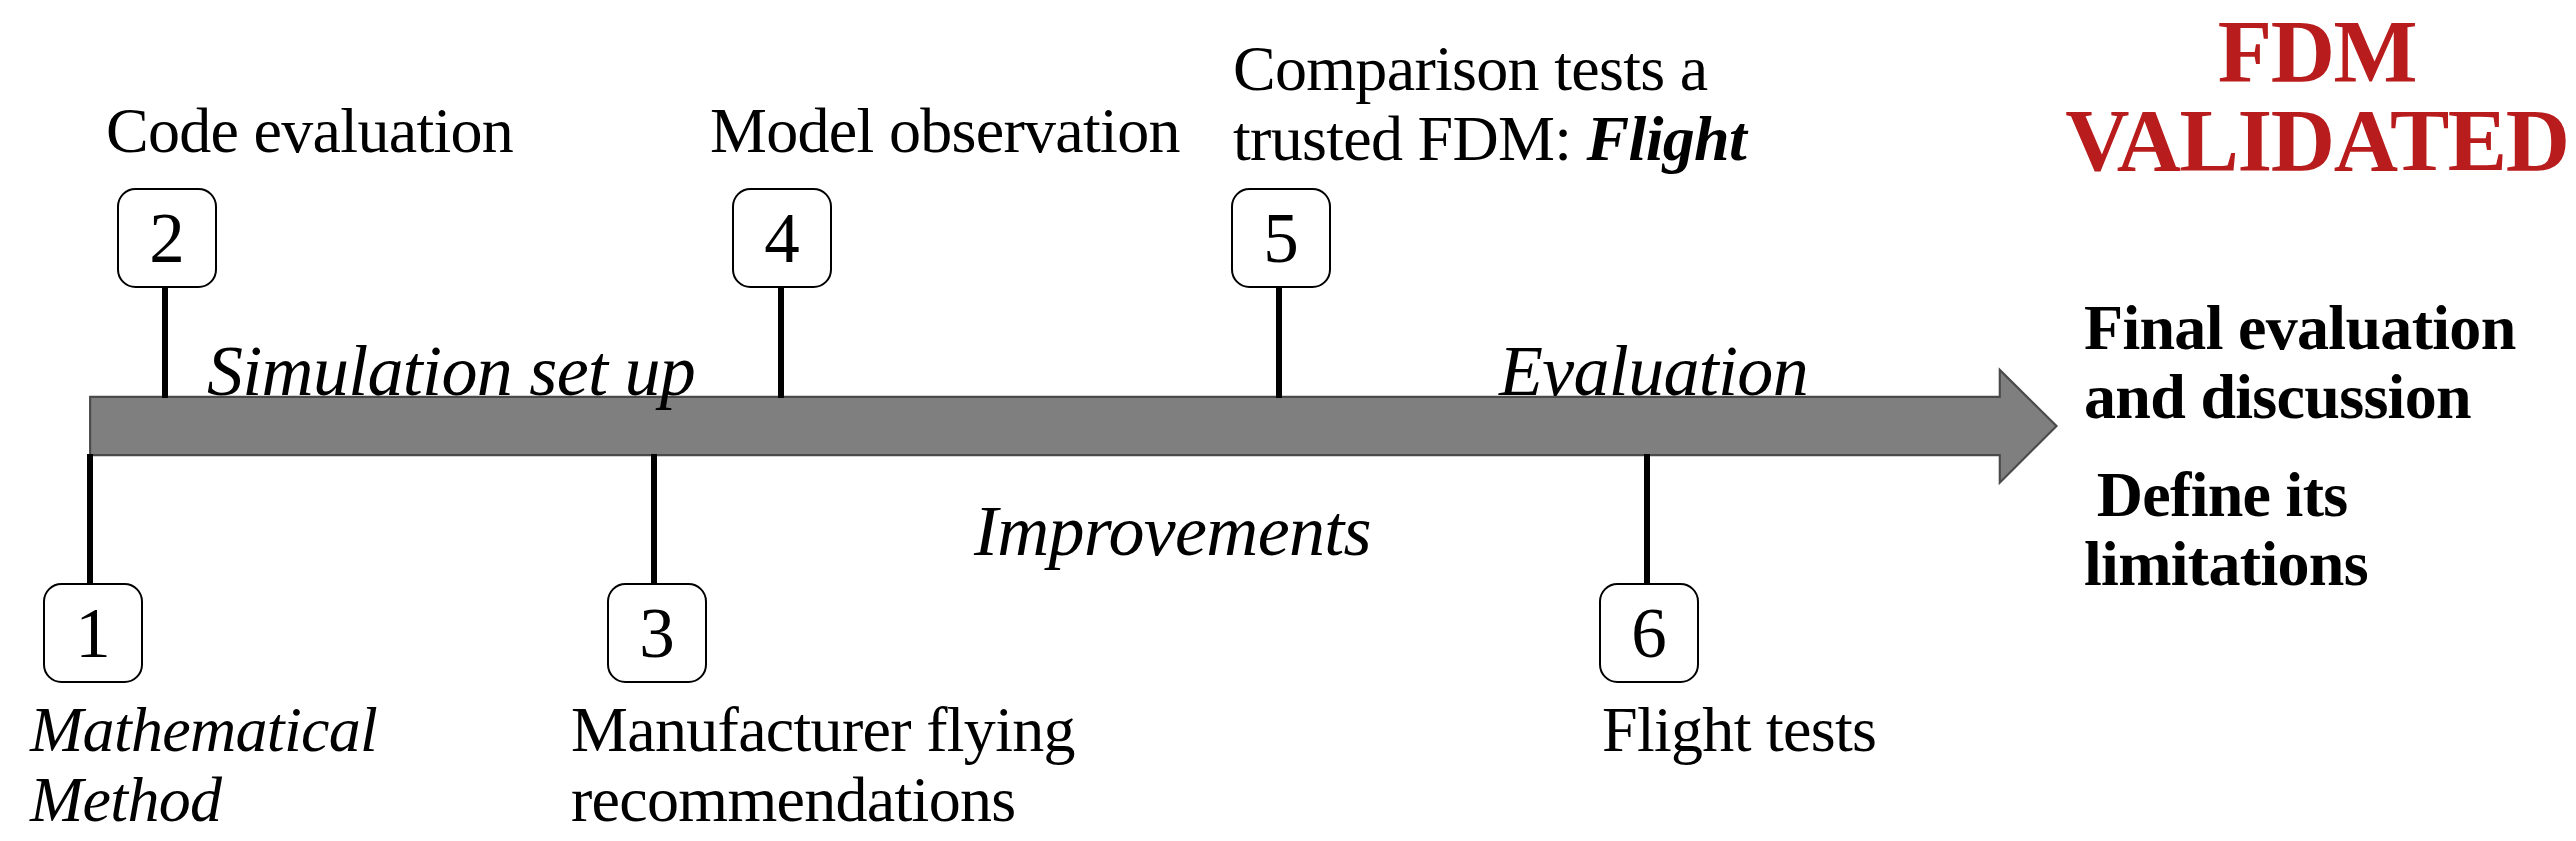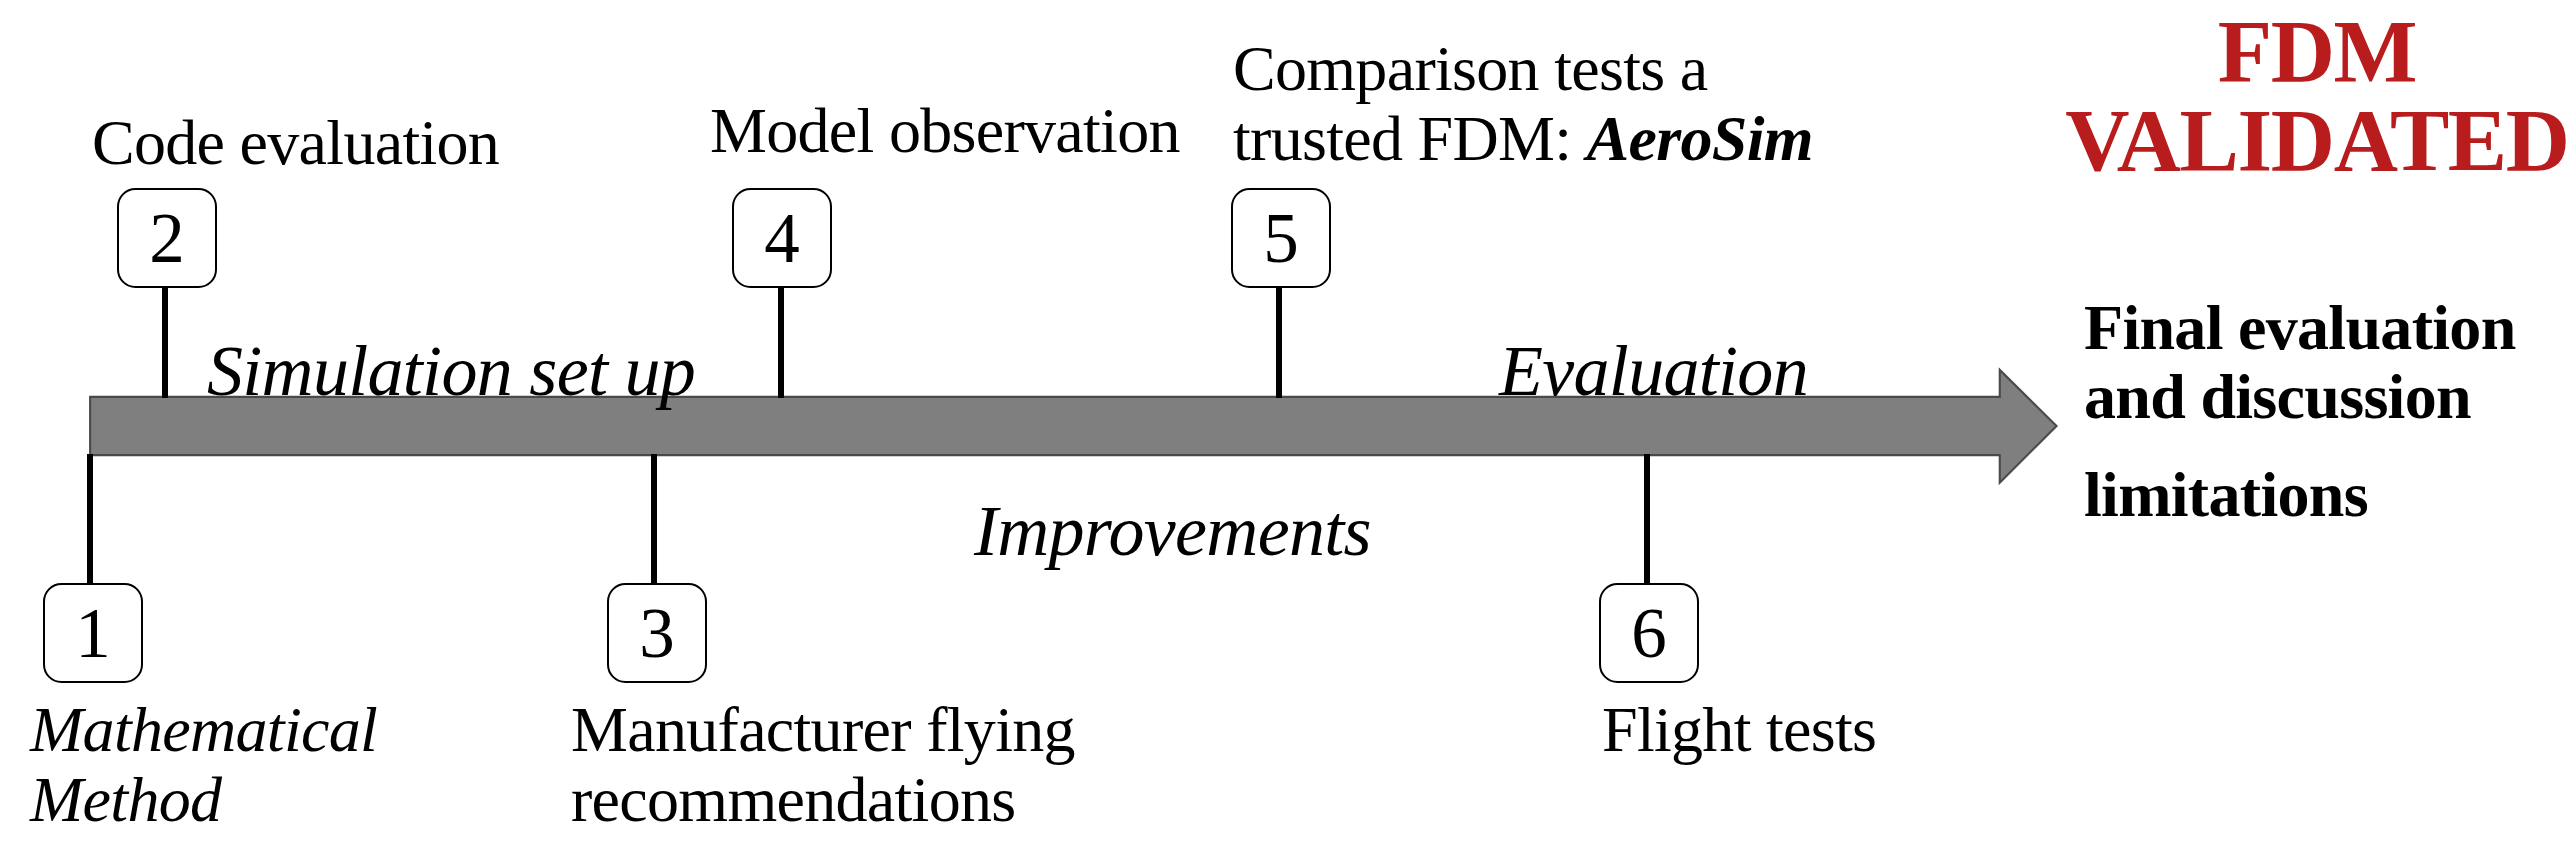--- a/index.html
+++ b/index.html
@@ -82,27 +82,27 @@
   <div class="node" style="left:732px; top:188px;">
       <span>4</span>
     </div>
   <div class="node" style="left:1231px; top:188px;">
       <span>5</span>
     </div>
   <div class="node" style="left:1599px; top:583px;">
       <span>6</span>
     </div>
 
-  <div class="label" style="left:92px; top:96px;margin-top:12px;">Code evaluation</div>
+  <div class="label" style="left:106px; top:96px;">Code evaluation</div>
 
   <div class="label" style="left:710px; top:96px;">Model observation</div>
 
   <div class="label" style="left:1233px; top:34px;">
     <div>Comparison tests a</div>
-    <div><span>trusted FDM: </span><b><i><span>AeroSim</span></i></b></div>
+    <div><span>trusted FDM: </span><b><i><span>Flight</span></i></b></div>
   </div>
 
   <div class="label" style="left:30px; top:695px;font-style:italic;">
     <div>Mathematical</div>
     <div>Method</div>
   </div>
 
   <div class="label" style="left:571px; top:695px;">
     <div>Manufacturer flying</div>
     <div>recommendations</div>
@@ -120,17 +120,18 @@
     <div>FDM</div>
     <div>VALIDATED</div>
   </div>
 
   <div class="note" style="left:2084px; top:284px;margin-top:9px;">
     <div>Final evaluation</div>
     <div>and discussion</div>
   </div>
 
   <div class="note" style="left:2084px; top:460px;">
+    <div class="indent">Define its</div>
     <div>limitations</div>
   </div>
 
 </div>
 
 
 </body></html>

